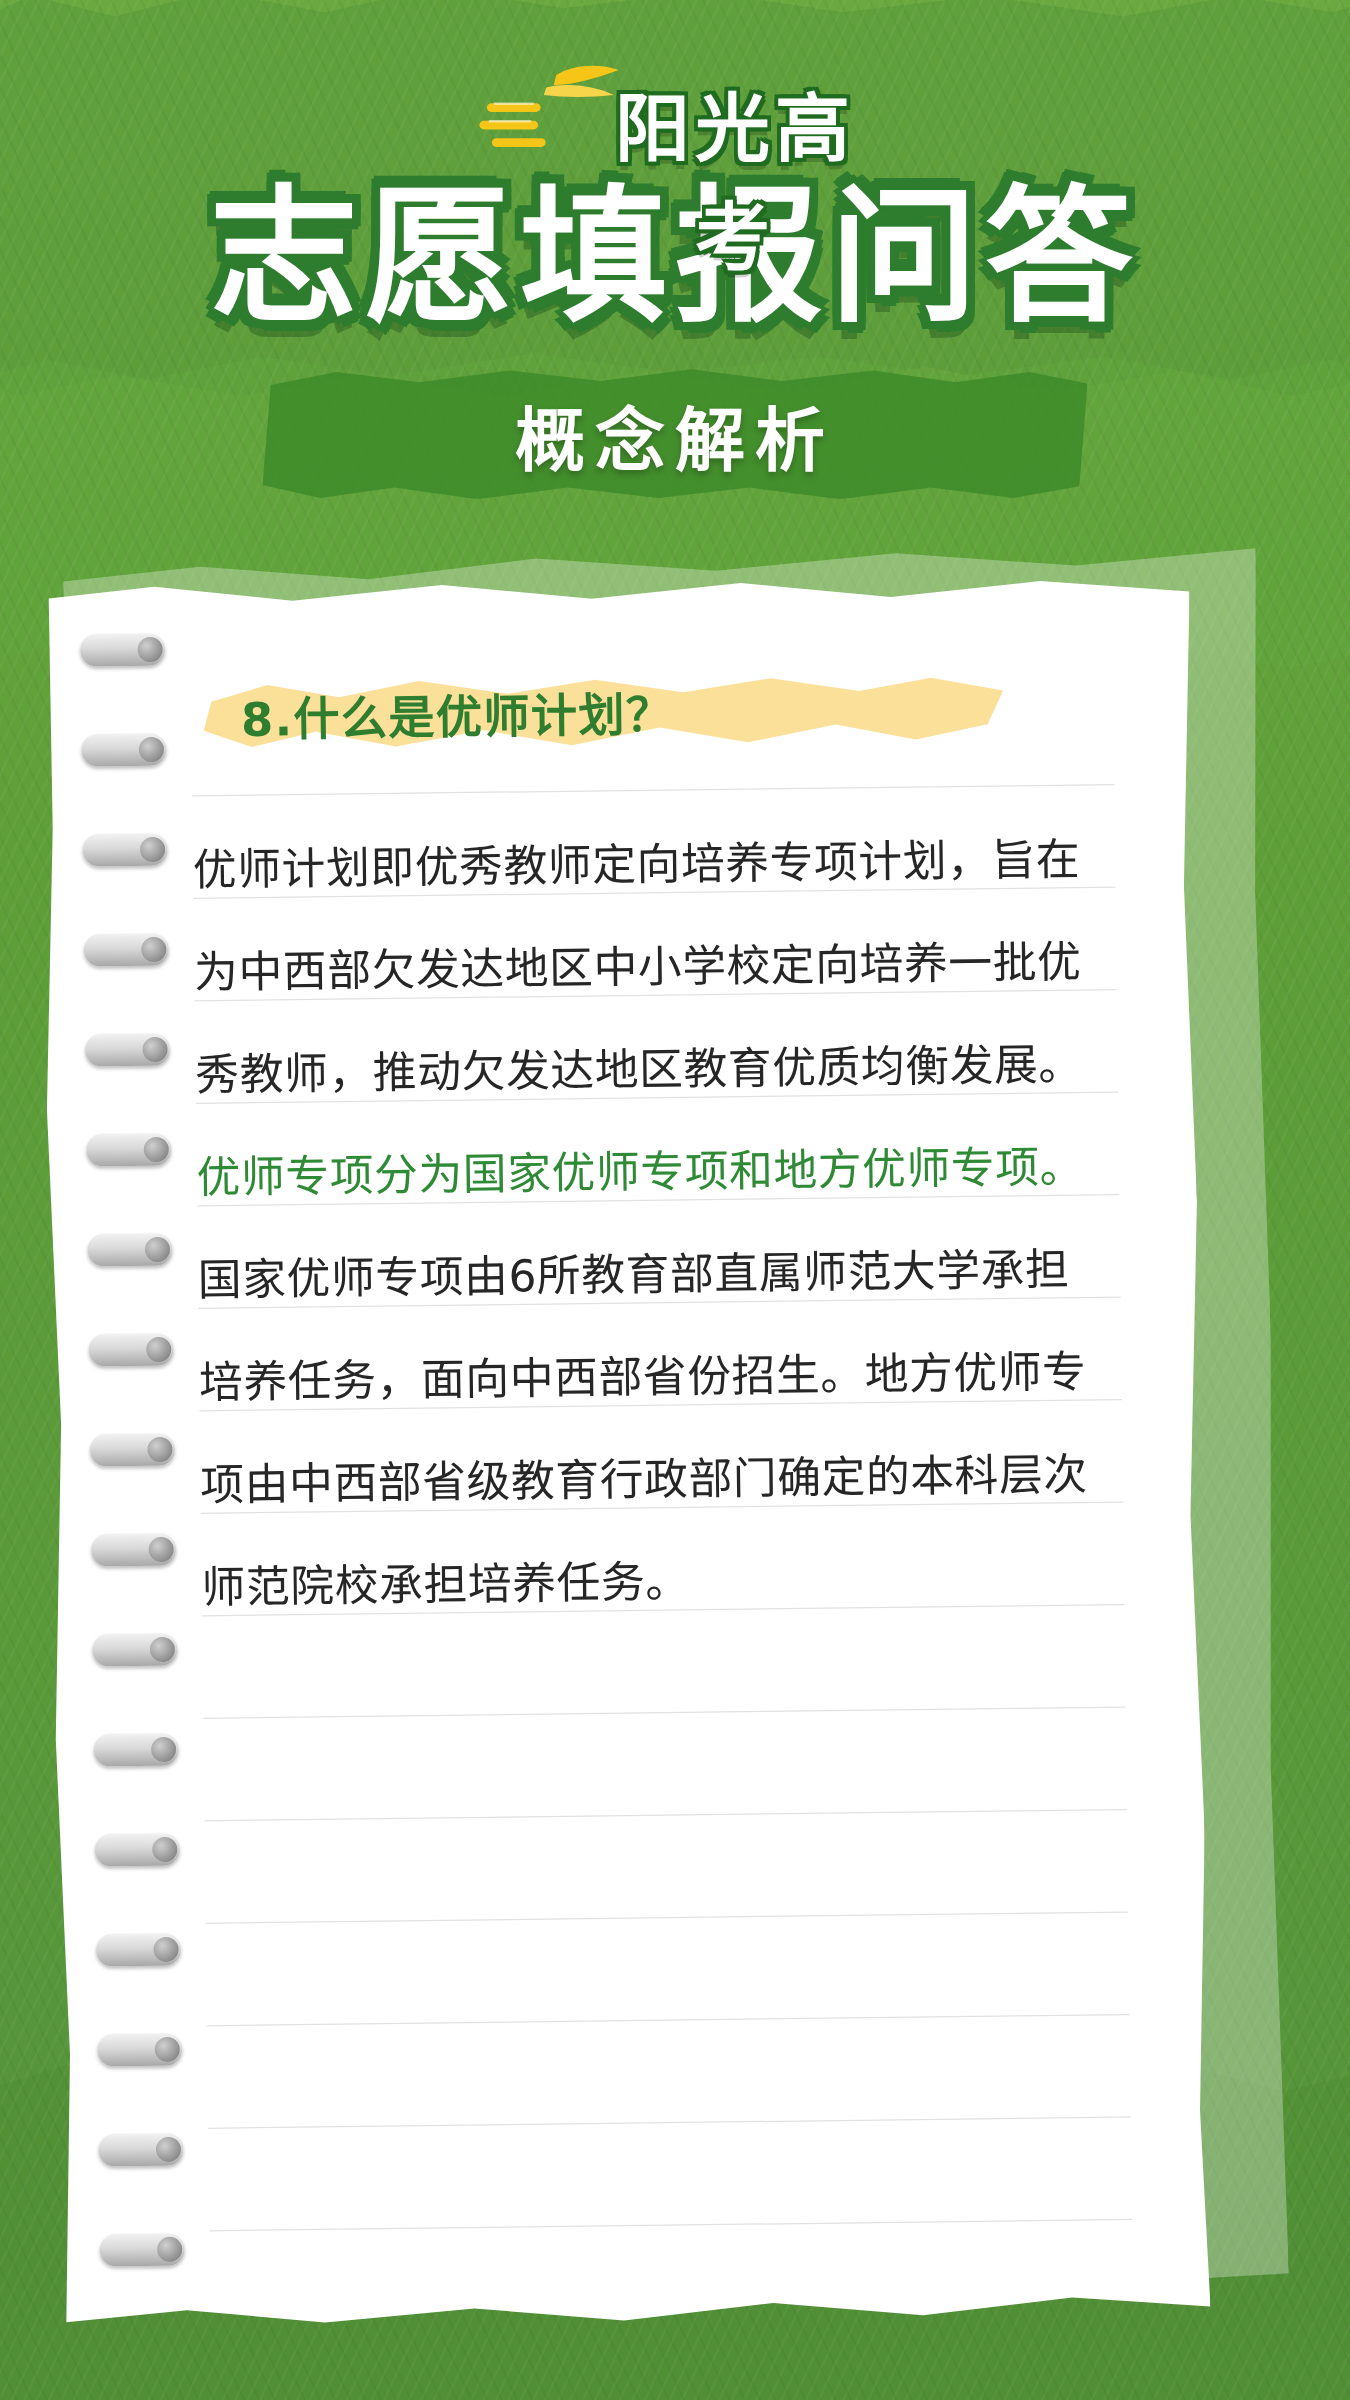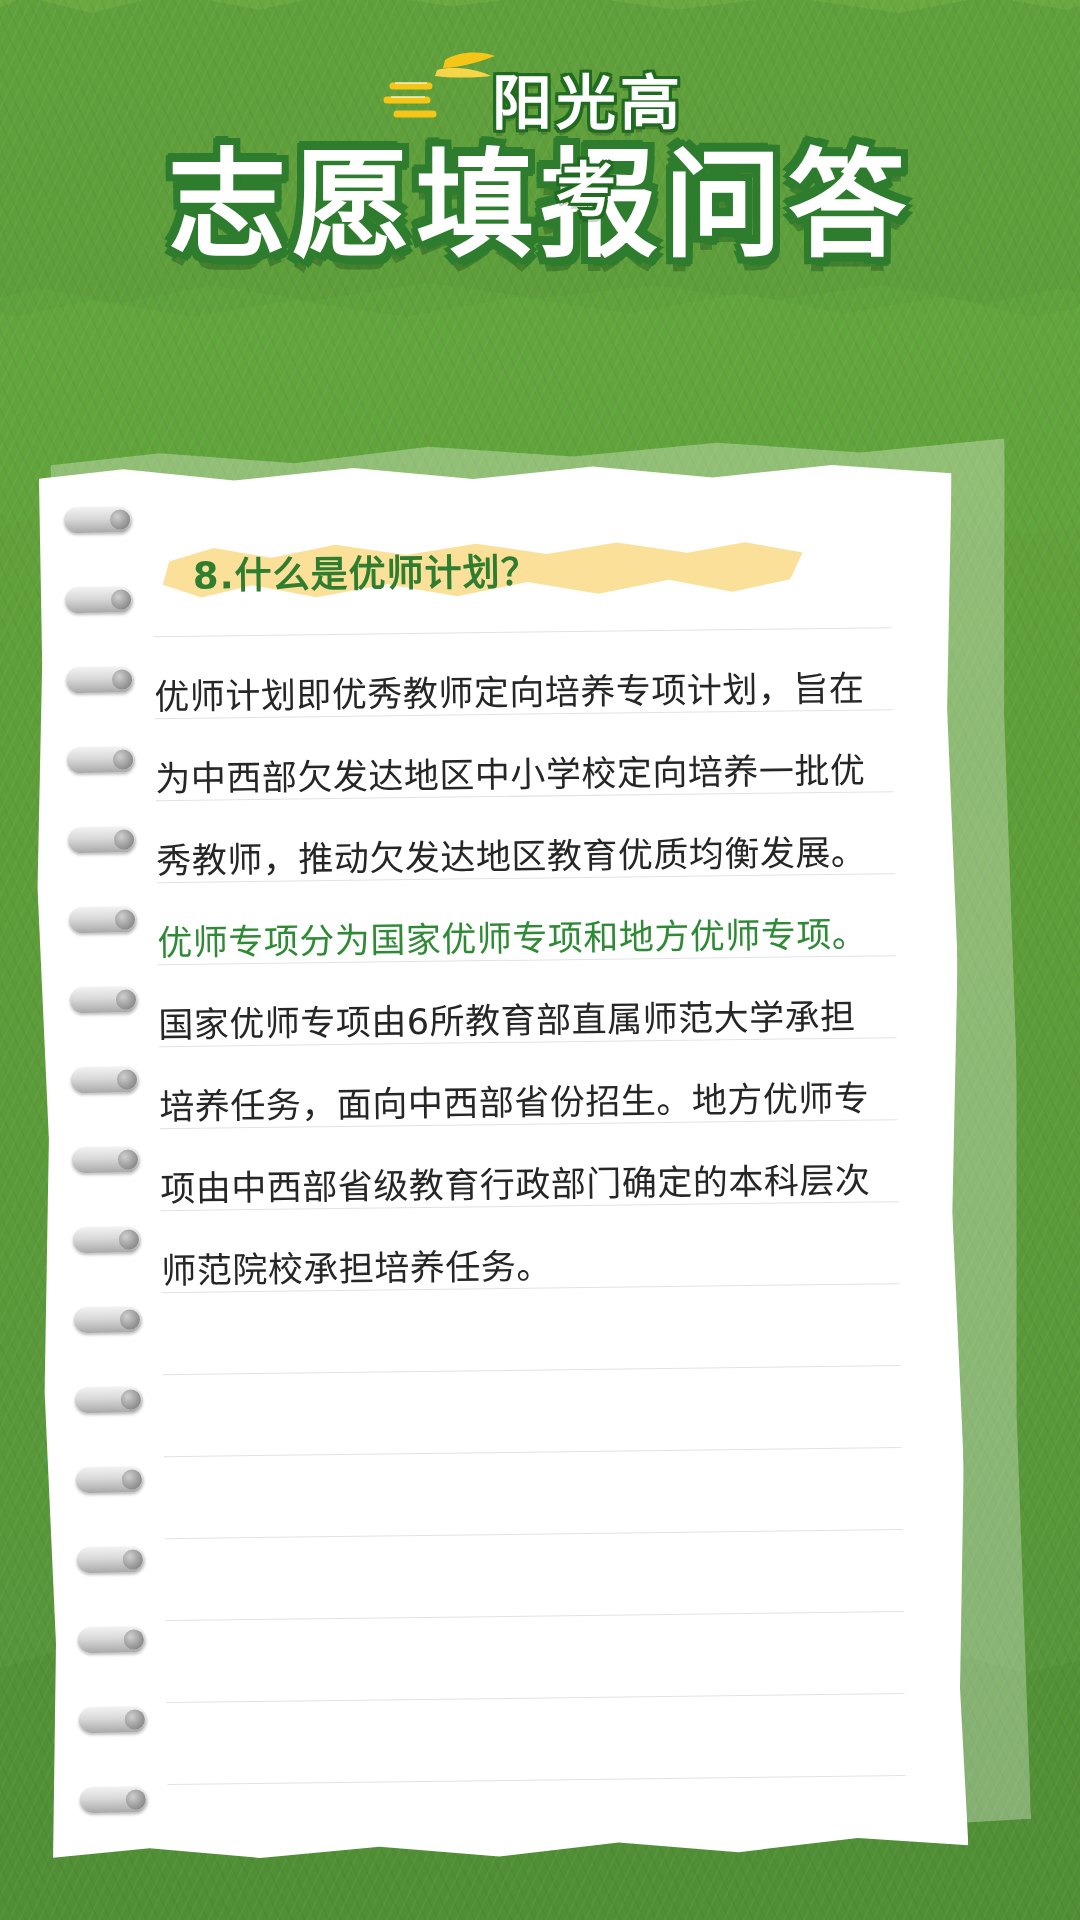--- a/index.html
+++ b/index.html
@@ -318,20 +318,24 @@
       <g stroke="#ffffff" stroke-width="2" opacity=".55">
         <line x1="12" y1="33" x2="44" y2="33"></line>
         <line x1="8" y1="47" x2="42" y2="47"></line>
       </g>
     </svg>
     <div class="logo-text">阳光高考</div>
   </div>
 
   <div class="main-title">志愿填报问答</div>
 
+  <div class="subtitle-band">
+    <div class="band-bg"></div>
+    <div class="subtitle-text">概念解析</div>
+  </div>
 
 </div>
 
 <div class="paper-shadow"></div>
 <div class="paper"></div>
 
 <div class="paper-inner">
 
   <div class="spiral">
     <div class="ring" style="top:0px">

